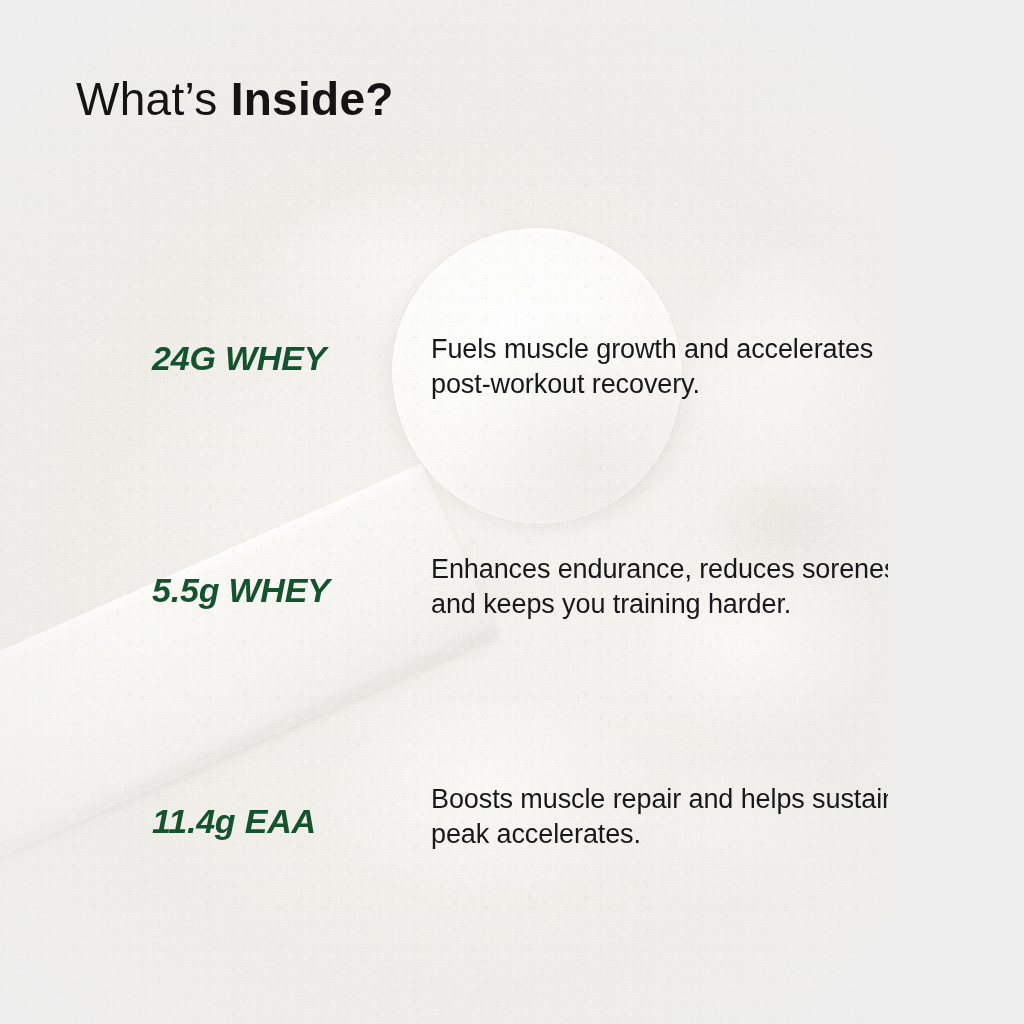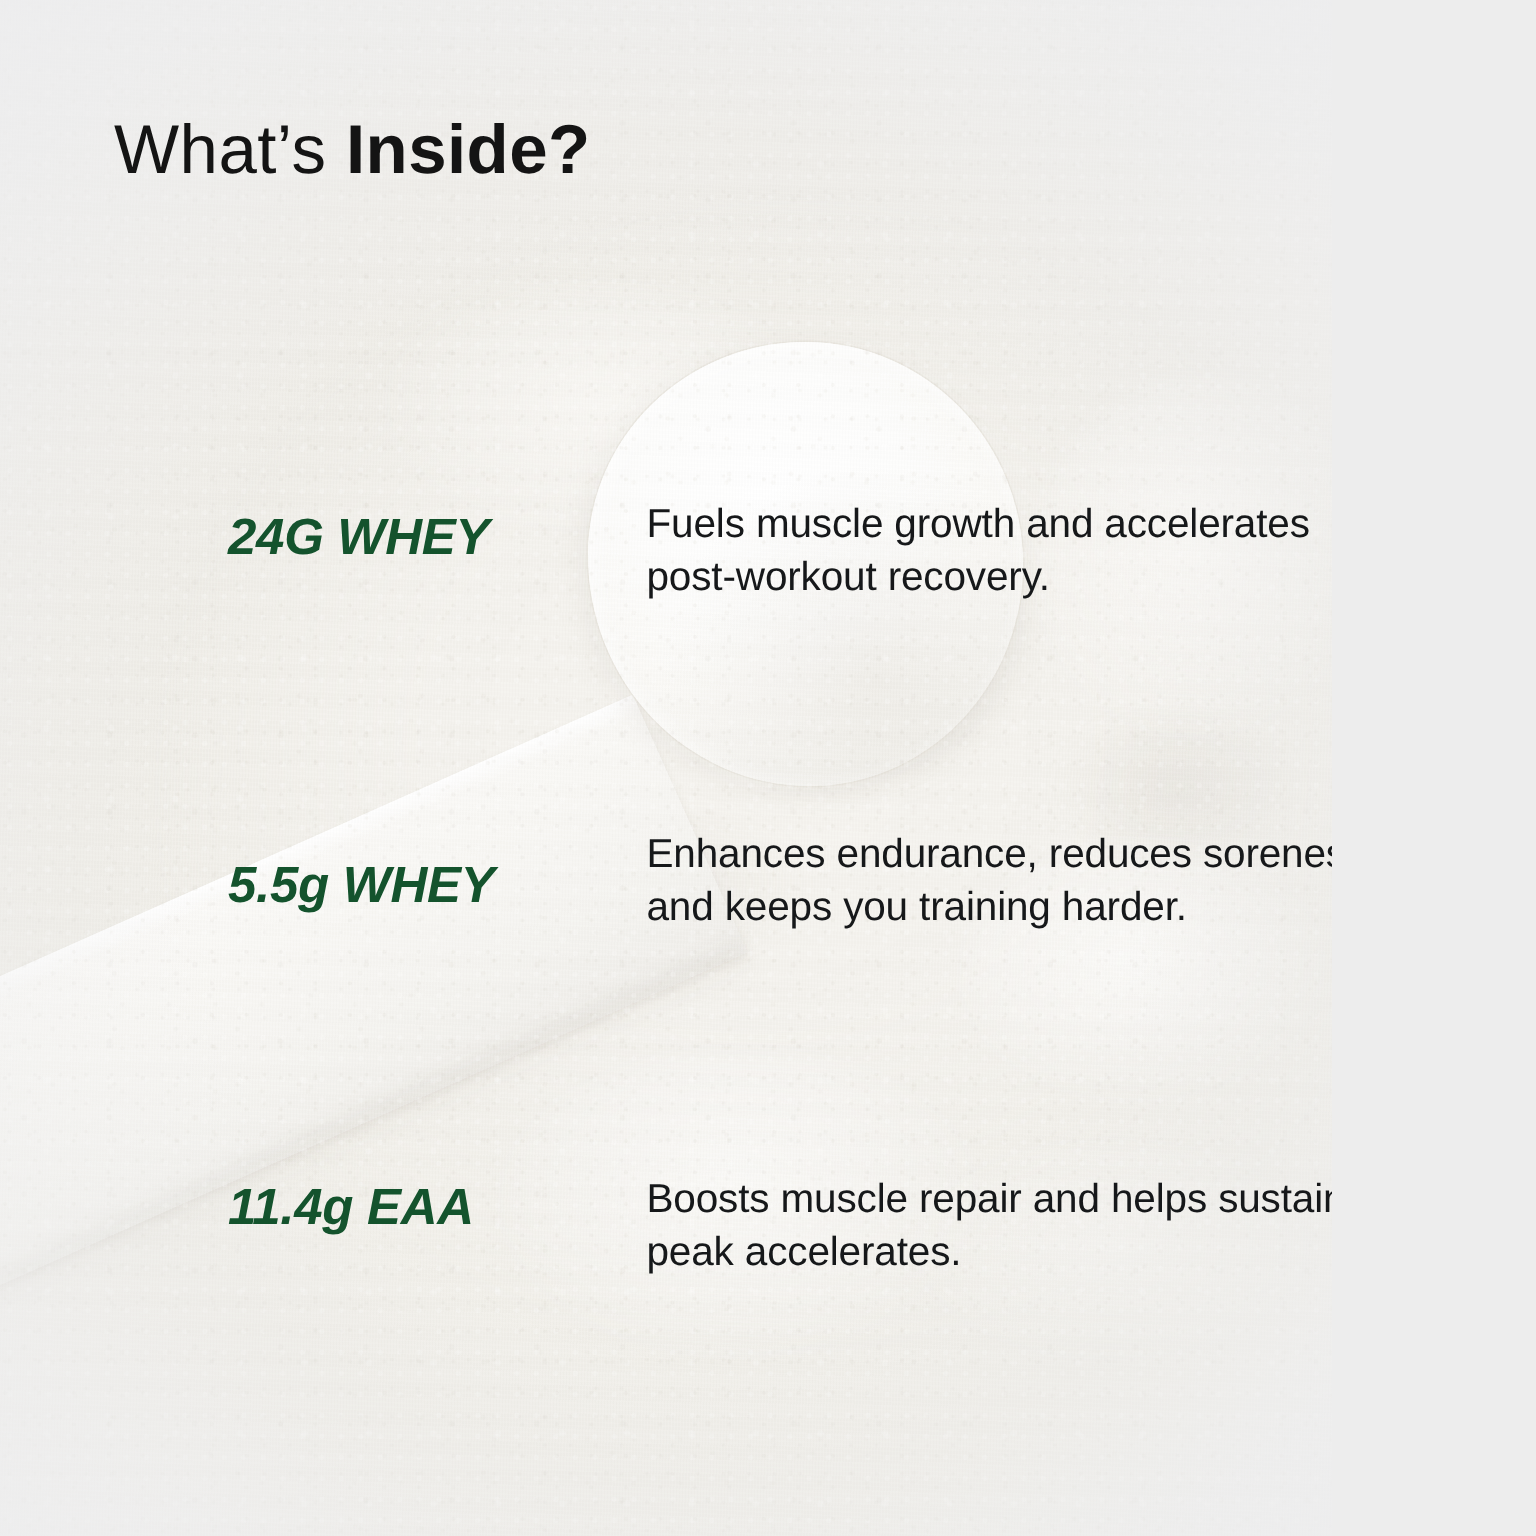--- a/index.html
+++ b/index.html
@@ -175,21 +175,21 @@
     width:500px;
     font-size:27px;
     font-weight:400;
     color:#16181a;
     line-height:1.30;
     letter-spacing:-0.1px;
     margin-left:40px;
   }
   .row.r0 .amount { top:6px; }
   .row.r1 .amount { top:18px; }
-  .row.r2 .amount { top:3px; }
+  .row.r2 .amount { top:19px; }
 </style>
 </head>
 <body>
 
 <div id="page">
 
   <div class="photo">
     <div class="mound"></div>
 
     <div class="clump" style="left:150px;  top:600px; width:210px; height:120px; background:radial-gradient(ellipse at 40% 40%, rgba(255,255,255,.7), rgba(238,236,231,0) 70%);"></div>

